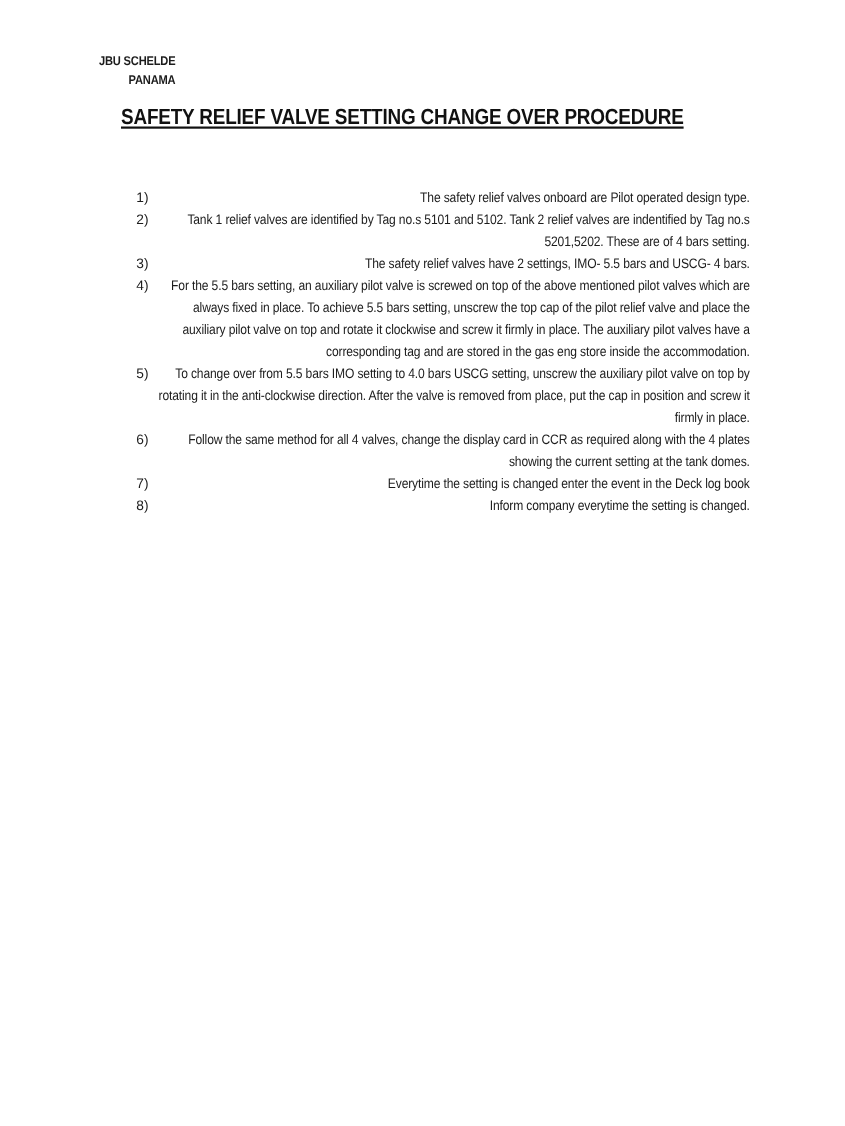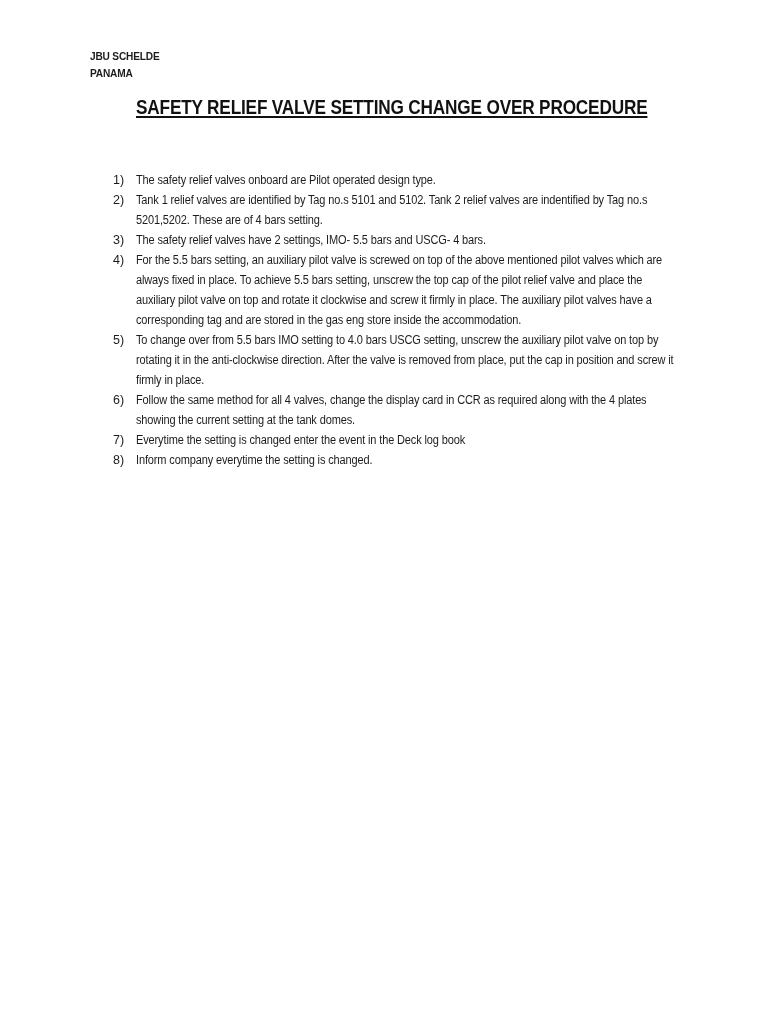--- a/index.html
+++ b/index.html
@@ -13,20 +13,21 @@
       position: relative;
       overflow: hidden;
       font-family: "Liberation Sans", "DejaVu Sans", sans-serif;
       color: #1a1a1a;
     }
     .page {
       position: absolute;
       left: 0; top: 0;
       width: 768px; height: 992px;
       background: #ffffff;
+      text-align: right;
     }
     .header-block {
       position: absolute;
       left: 90px;
       top: 48px;
       font-size: 11.5px;
       font-weight: bold;
       line-height: 17px;
       letter-spacing: -0.2px;
       color: #1c1c1c;
@@ -40,21 +41,20 @@
     .title {
       position: absolute;
       left: 110px;
       top: 95px;
       width: 577px;
       font-size: 20px;
       font-weight: bold;
       line-height: 24px;
       white-space: nowrap;
       color: #111111;
-      margin-left: 26px;
     }
     .title-text {
       display: inline-block;
       transform: scaleX(0.86);
       transform-origin: left center;
       text-decoration: underline;
       text-decoration-thickness: 2px;
       text-underline-offset: 2px;
       letter-spacing: -0.2px;
     }

